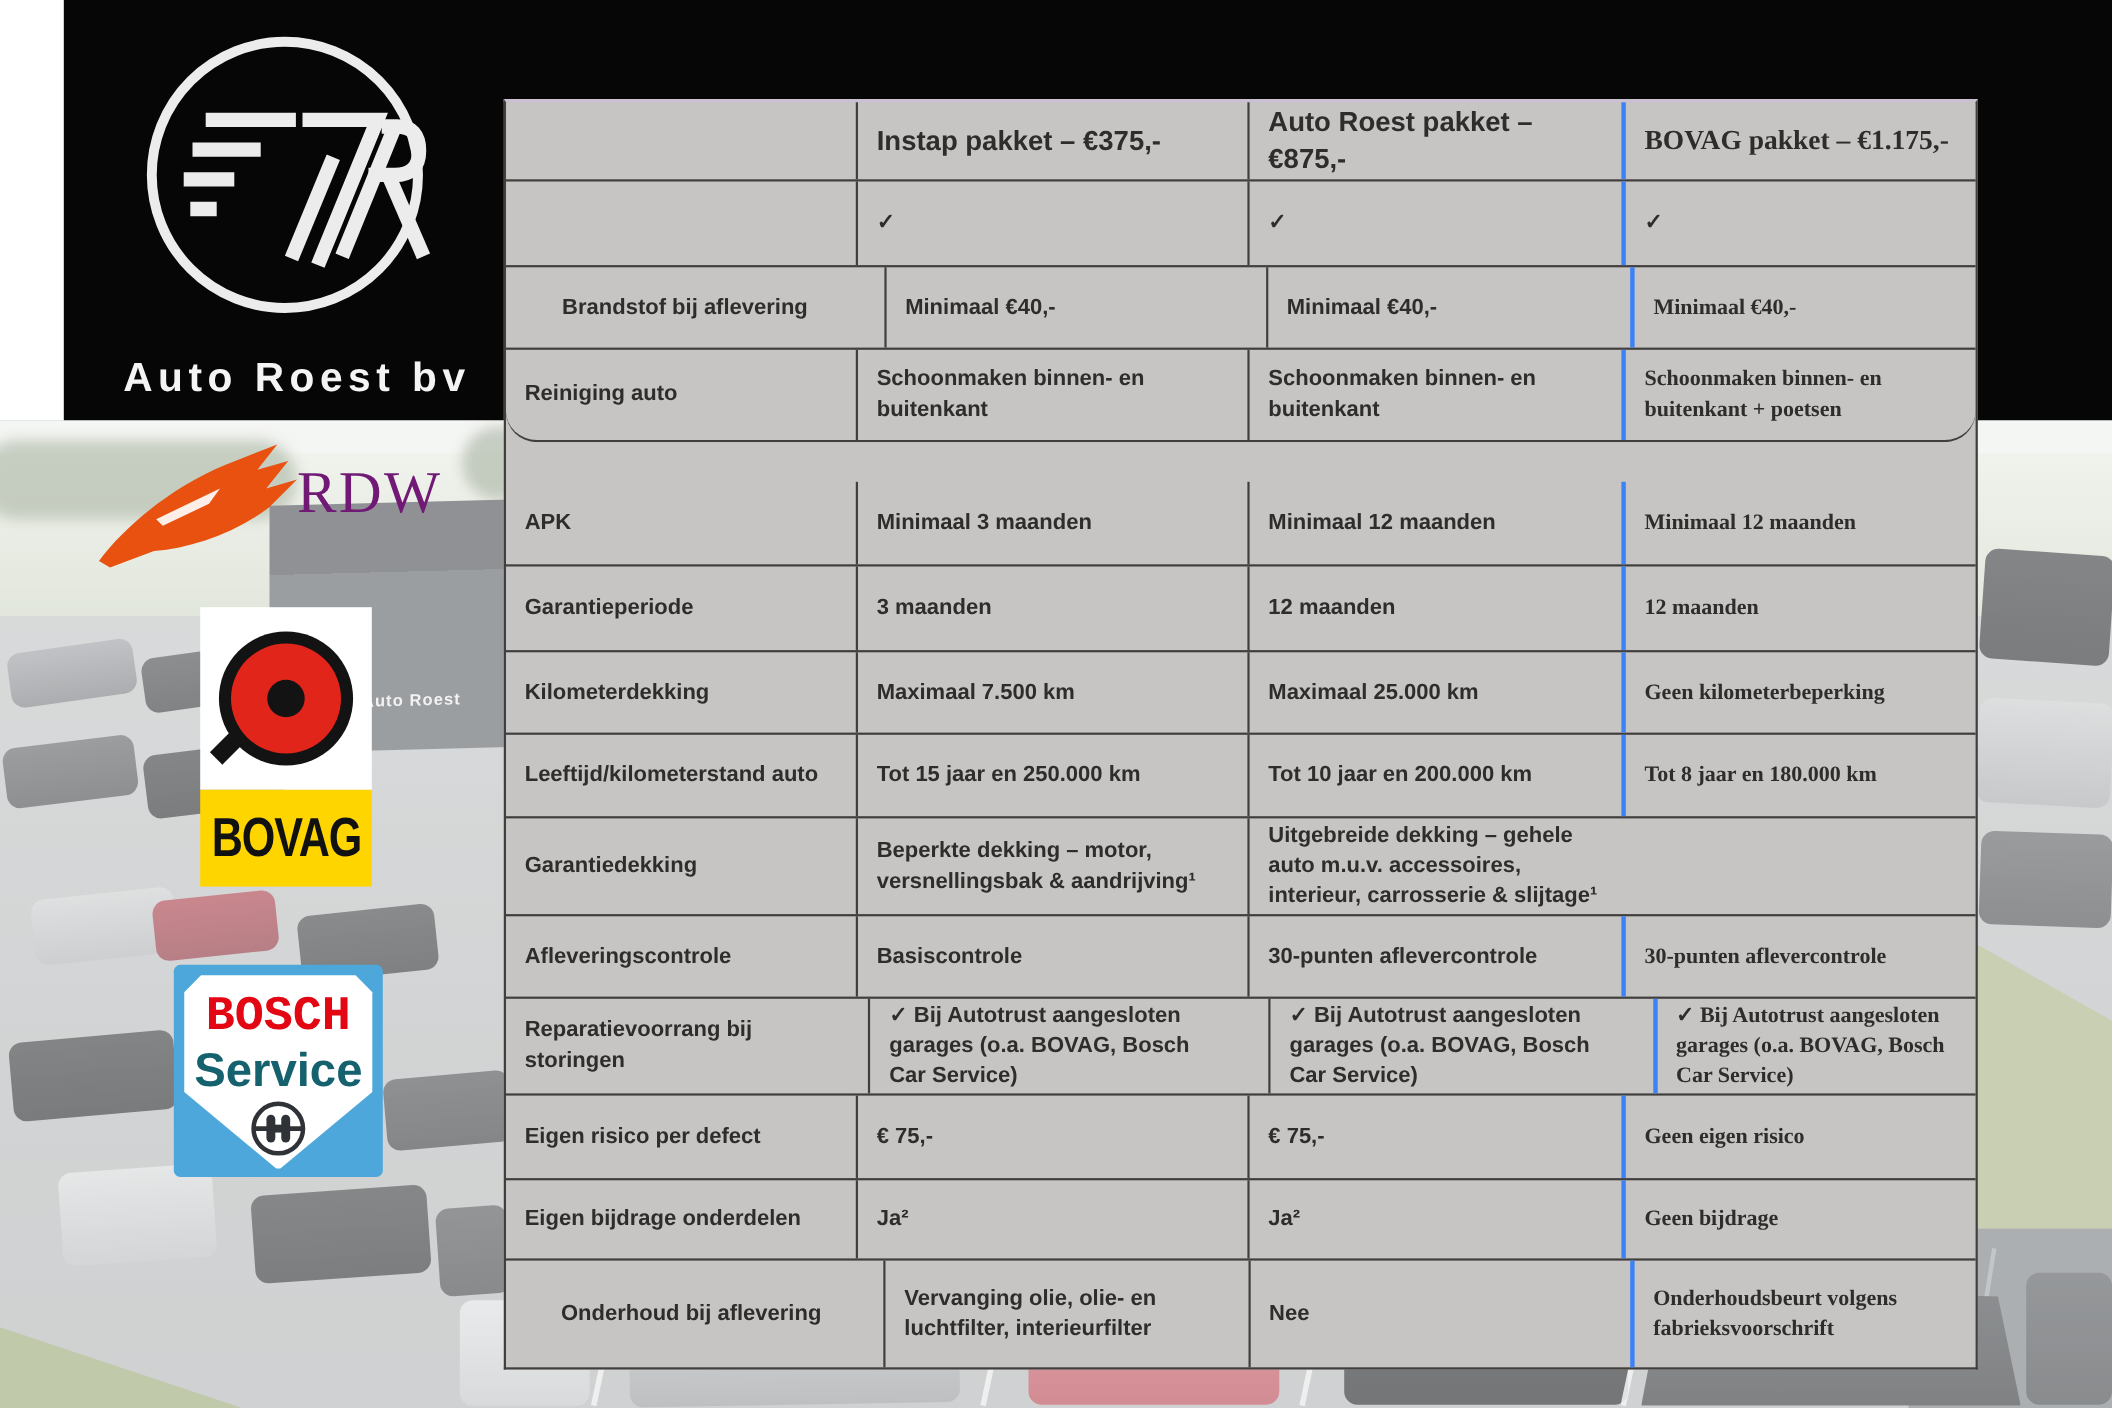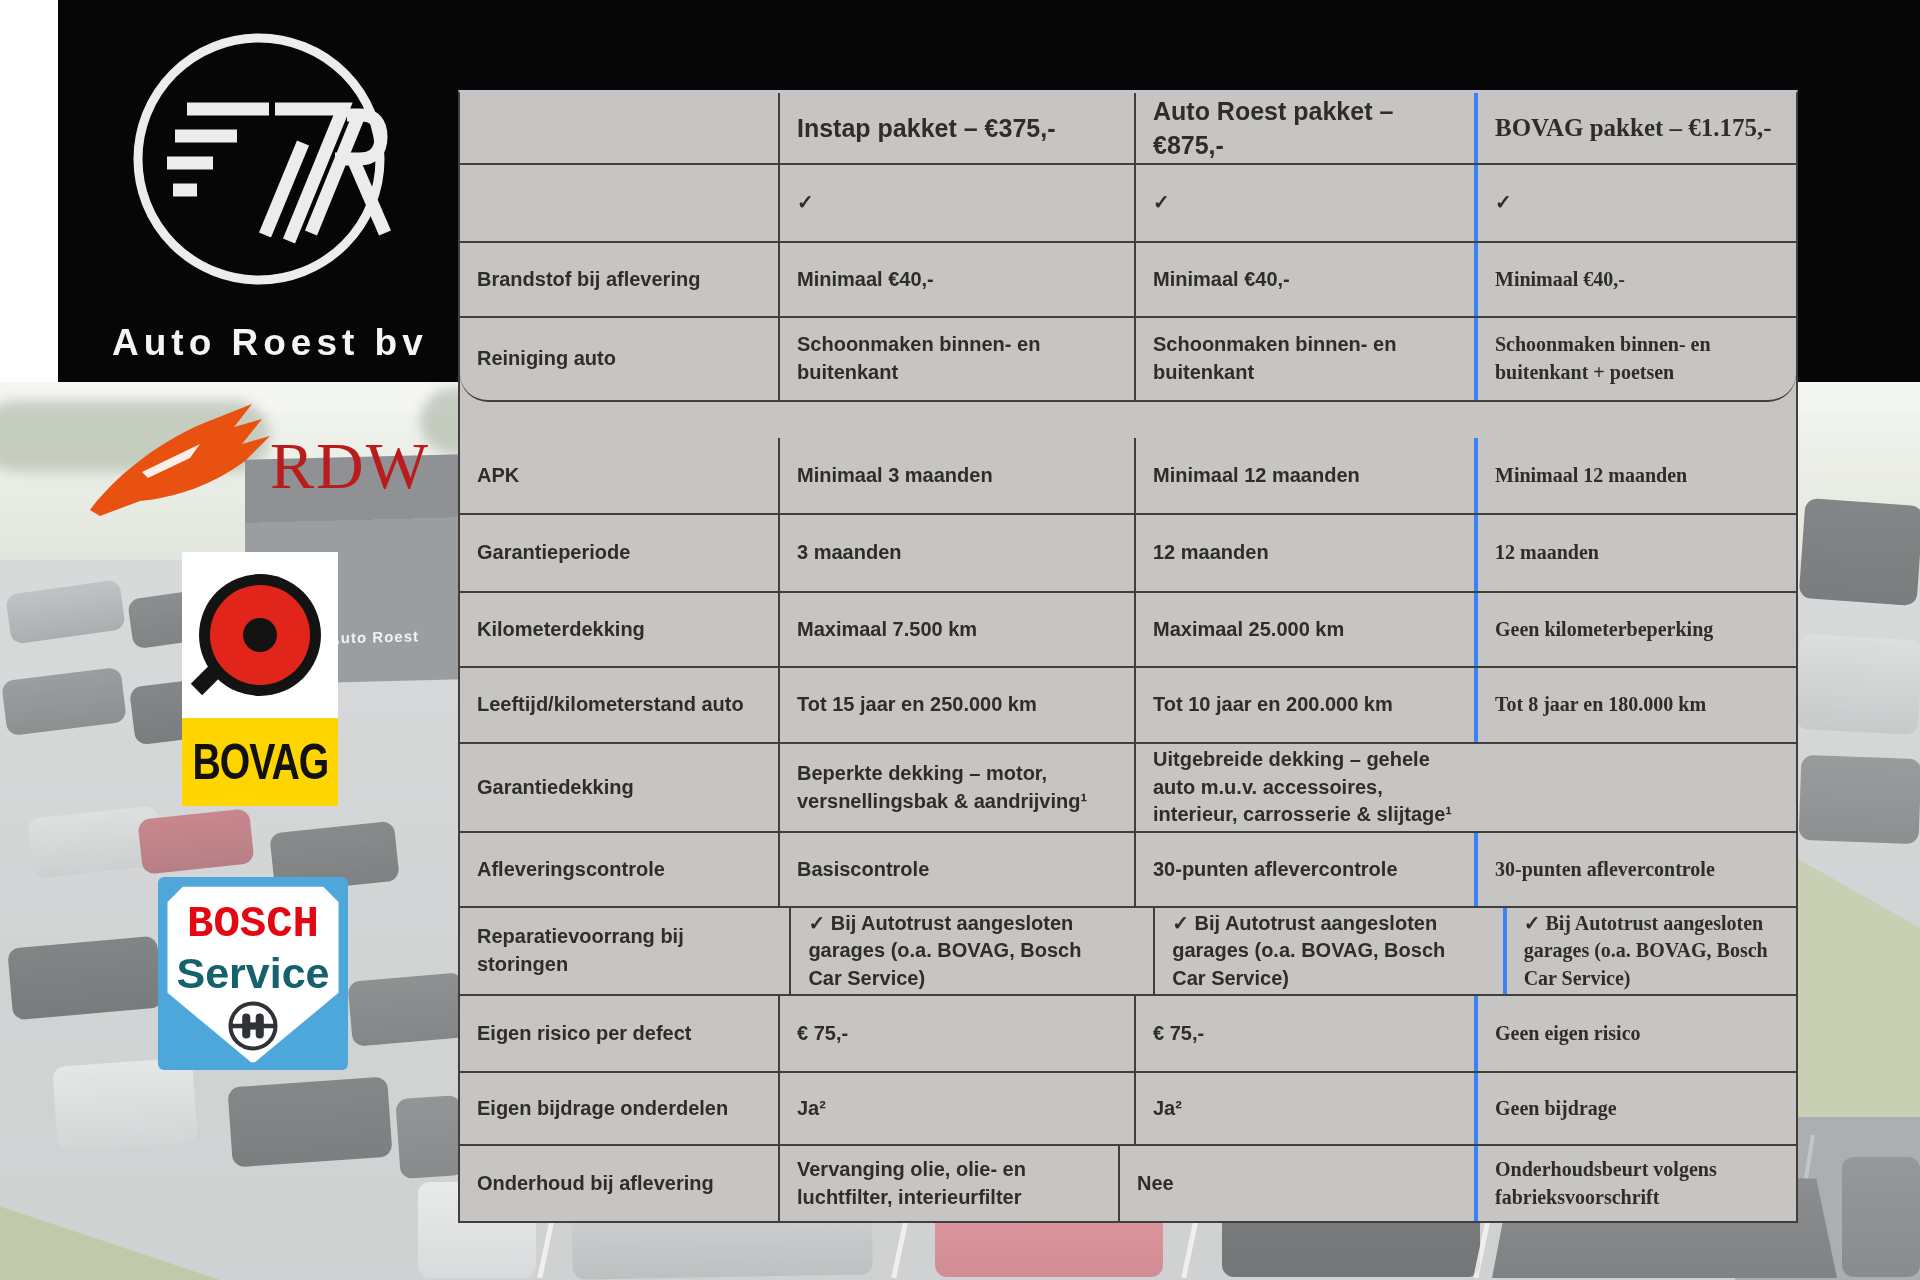--- a/index.html
+++ b/index.html
@@ -28,21 +28,21 @@
   .wash{position:absolute;left:0;top:0;width:1920px;height:898px;background:rgba(255,255,255,0.42);}
 
   
   .topbar{position:absolute;left:58px;top:0;width:1862px;height:382px;background:#060607;}
   .monogram{position:absolute;left:122px;top:22px;}
   .brandname{position:absolute;left:112px;top:322px;width:340px;color:#f4f4f4;font-size:37px;font-weight:bold;letter-spacing:5px;white-space:nowrap;}
 
   
   .rdw{position:absolute;left:82px;top:398px;width:340px;height:130px;}
   .rdw svg{position:absolute;left:0;top:0;}
-  .rdw-text{position:absolute;left:188px;top:30px;font-family:"Liberation Serif",serif;font-size:66px;color:#b91c1c;letter-spacing:2px;}
+  .rdw-text{position:absolute;left:188px;top:18px;font-family:"Liberation Serif",serif;font-size:54px;color:#701a75;letter-spacing:2px;}
 
   
   .bovag{position:absolute;left:182px;top:552px;width:156px;height:254px;}
   .bovag-top{position:absolute;left:0;top:0;width:156px;height:166px;background:#ffffff;display:flex;align-items:center;justify-content:center;}
   .bovag-emblem{position:relative;width:122px;height:122px;border-radius:50%;background:#131313;}
   .bovag-emblem .red{position:absolute;left:11px;top:11px;width:100px;height:100px;border-radius:50%;background:#e1251b;}
   .bovag-emblem .dot{position:absolute;left:44px;top:44px;width:34px;height:34px;border-radius:50%;background:#131313;}
   .bovag-emblem .tail{position:absolute;left:10px;bottom:-2px;width:16px;height:58px;background:#131313;transform:rotate(45deg);}
   .bovag-bottom{position:absolute;left:0;top:166px;width:156px;height:88px;background:#ffd500;display:flex;align-items:center;justify-content:center;}
   .bovag-word{font-size:40px;font-weight:bold;color:#111111;letter-spacing:-1px;transform:scale(0.98,1.25);}
@@ -60,23 +60,23 @@
     border-top:3px solid #c9c0d1;border-left:2px solid #413f3d;border-right:2px solid #413f3d;border-bottom:2px solid #413f3d;box-sizing:border-box;}
   .trow{display:flex;border-bottom:2px solid #413f3d;box-sizing:border-box;}
   .trow:last-child{border-bottom:none;}
   .cell{box-sizing:border-box;display:flex;align-items:center;padding:6px 8px 6px 17px;
     color:#2f2d2b;font-weight:bold;font-size:20px;line-height:1.38;}
   .c0{width:318px;}
   .c1{width:356px;border-left:2px solid #413f3d;}
   .c2{width:340px;border-left:2px solid #413f3d;}
   .c3{width:322px;border-left:4px solid #3b82f6;font-family:Liberation Serif, serif;}
   .hcell{font-size:25px;}
-  .r0{height:72px;} .r1{height:78px;} .r2{height:75px;} .r3{height:84px;border-radius:28px;} .r4{height:77px;margin-top:36px;}
+  .r0{height:72px;} .r1{height:78px;} .r2{height:75px;padding-left:34px;} .r3{height:84px;border-radius:28px;} .r4{height:77px;margin-top:36px;}
   .r5{height:78px;} .r6{height:75px;} .r7{height:76px;} .r8{height:89px;} .r9{height:75px;}
-  .r10{height:88px;gap:40px;} .r11{height:77px;} .r12{height:73px;} .r13{height:75px;}
+  .r10{height:88px;gap:40px;} .r11{height:77px;} .r12{height:73px;} .r13{height:97px;margin-left:33px;}
 </style>
 </head>
 <body>
 
 <div class="stage">
 
   <div class="photo">
     <div class="sky"></div>
     <div class="fields"></div>
     <div class="trees t1"></div>

